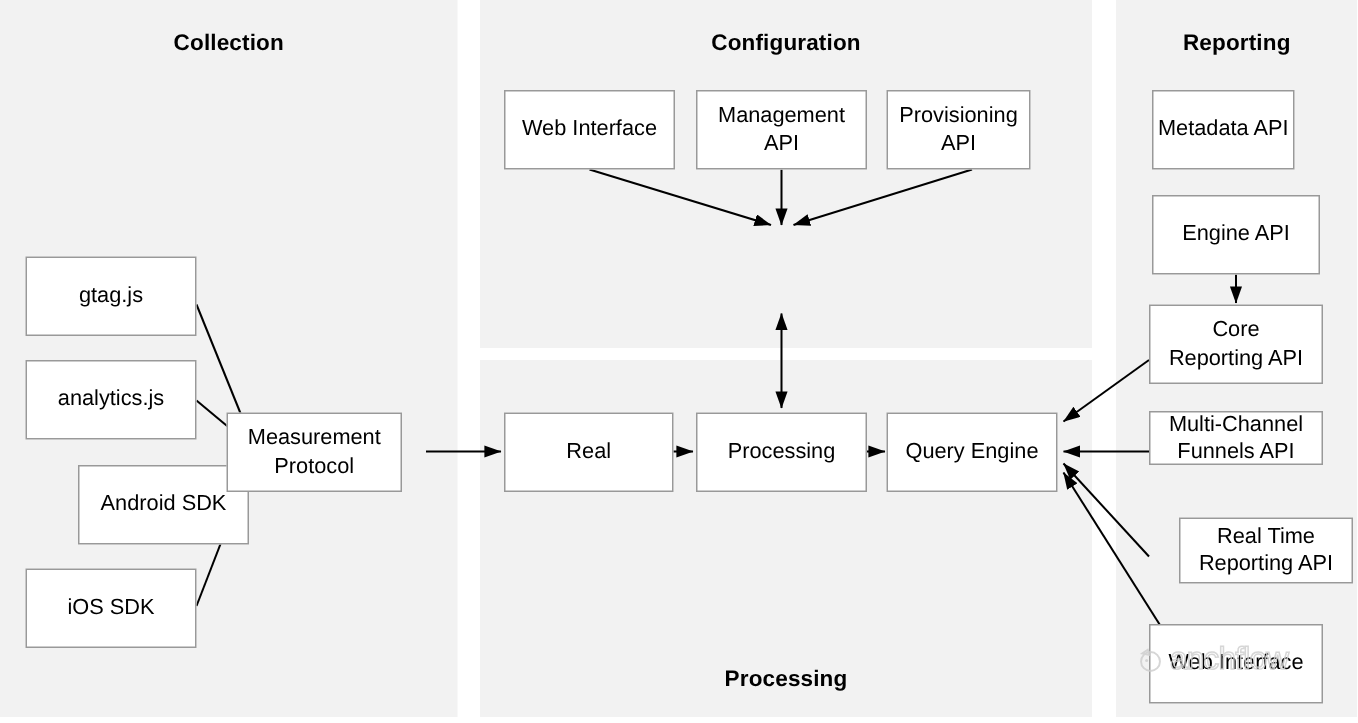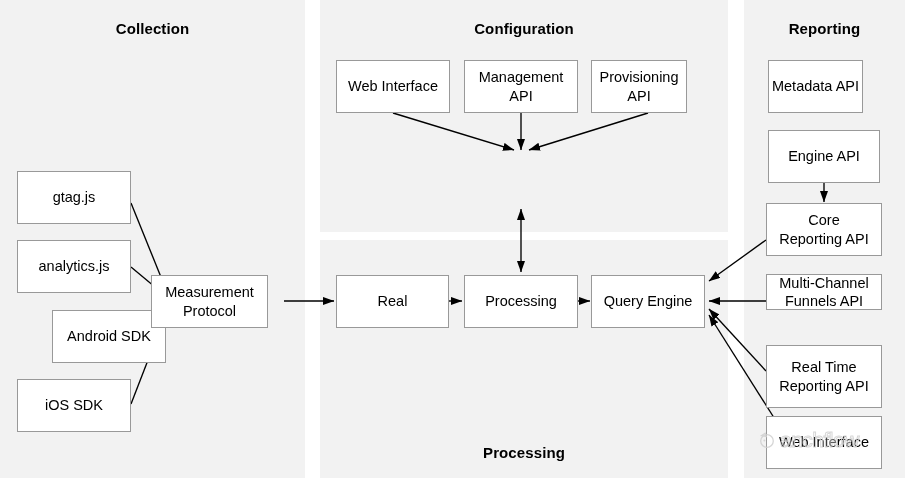--- a/index.html
+++ b/index.html
@@ -134,21 +134,21 @@
   <div class="node" style="left:336px; top:275px; width:113px; height:53px;">Real</div>
   <div class="node" style="left:464px; top:275px; width:114px; height:53px;">Processing</div>
   <div class="node" style="left:591px; top:275px; width:114px; height:53px;">Query Engine</div>
 
   <div class="node" style="left:768px; top:60px; width:95px; height:53px;">Metadata API</div>
   <div class="node" style="left:768px; top:130px; width:112px; height:53px;">Engine API</div>
   <div class="node" style="left:766px; top:203px; width:116px; height:53px;">Core
 Reporting API</div>
   <div class="node" style="left:766px; top:274px; width:116px; height:36px;">Multi-Channel
 Funnels API</div>
-  <div class="node" style="left:766px; top:345px; width:116px; height:63px;">Real Time
+  <div class="node" style="left:786px; top:345px; width:116px; height:44px;">Real Time
 Reporting API</div>
   <div class="node" style="left:766px; top:416px; width:116px; height:53px;">Web Interface</div>
 
   <div class="wm" style="left:757px; top:428px;">
     <svg width="20" height="20" viewBox="0 0 20 20">
       <circle cx="10" cy="11" r="6.3" fill="none" stroke="#cfcfcf" stroke-width="1.3"></circle>
       <path d="M4.6 5.6 L8.2 3.2 L9.4 6.6 Z" fill="none" stroke="#cfcfcf" stroke-width="1.3"></path>
       <circle cx="7.4" cy="10.4" r="1" fill="#cfcfcf"></circle>
     </svg>
     <span class="wm-text">anchflow</span>

